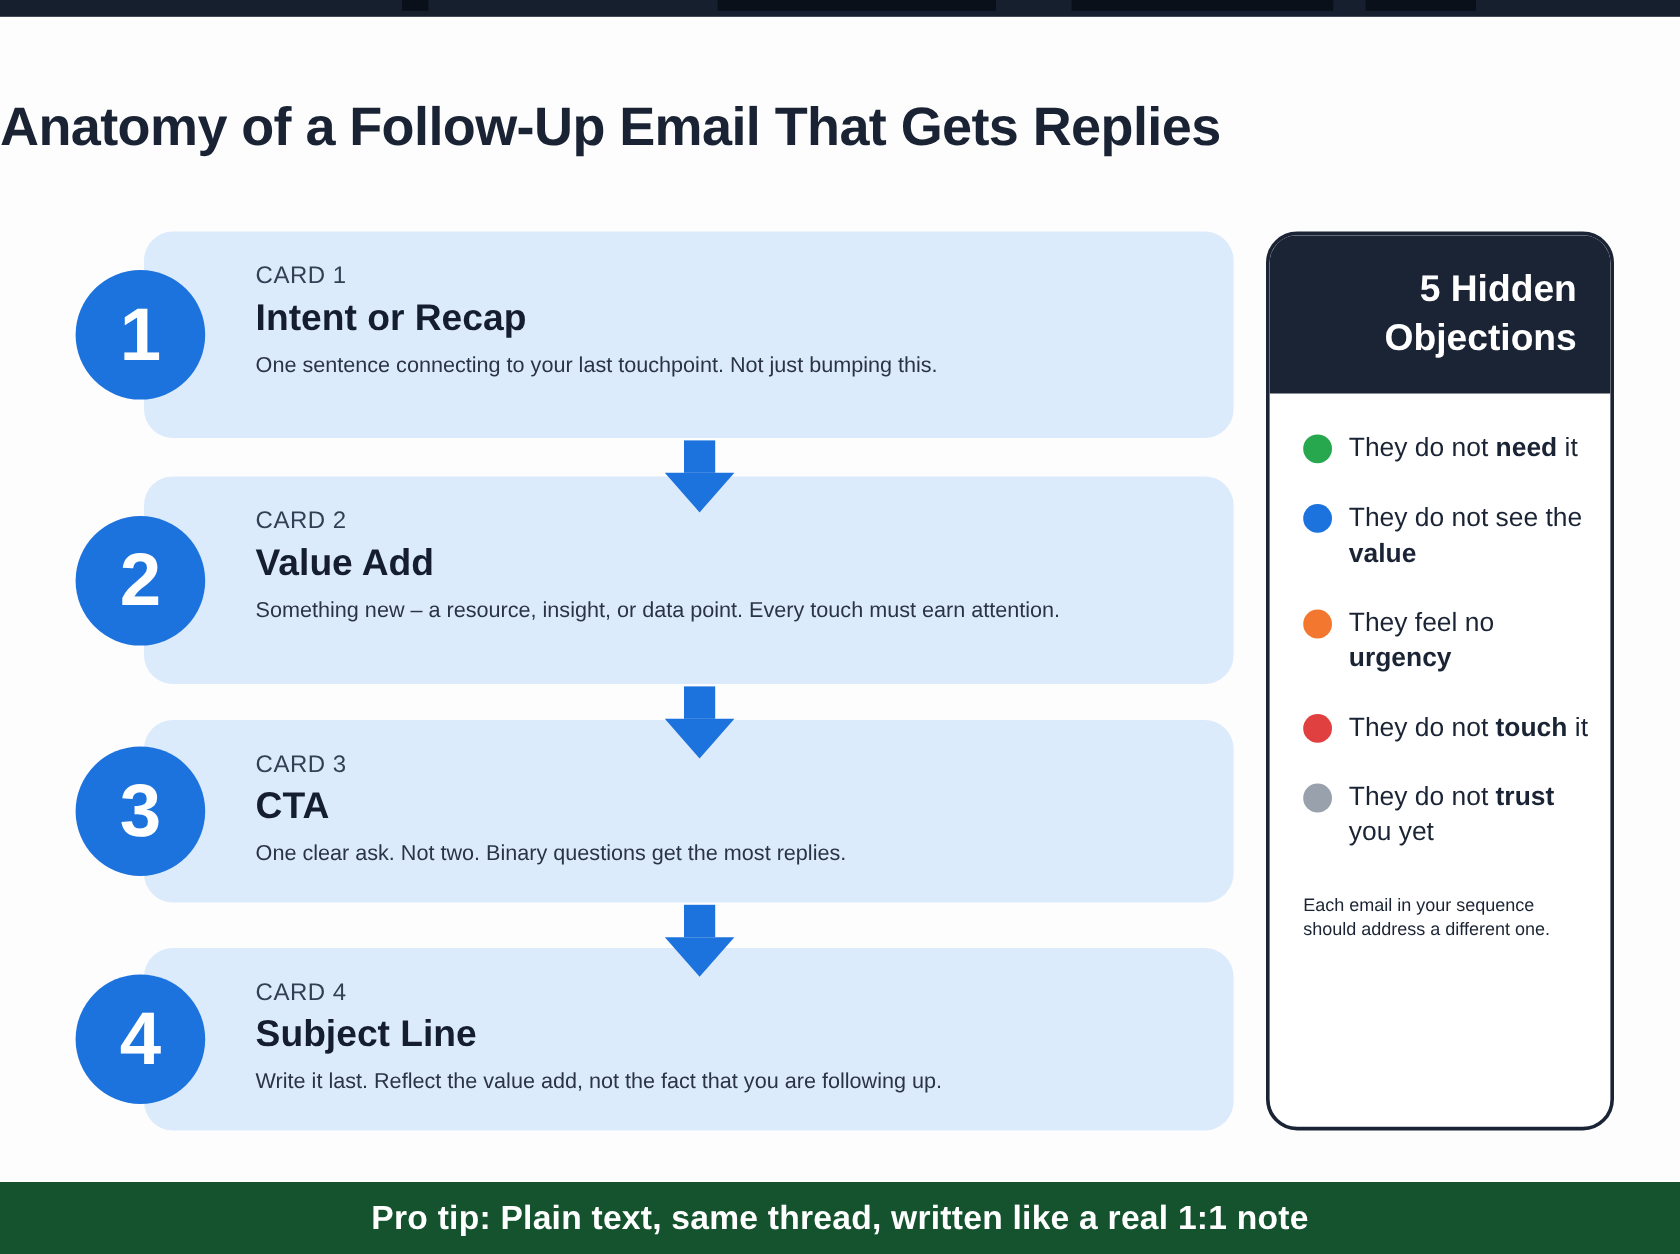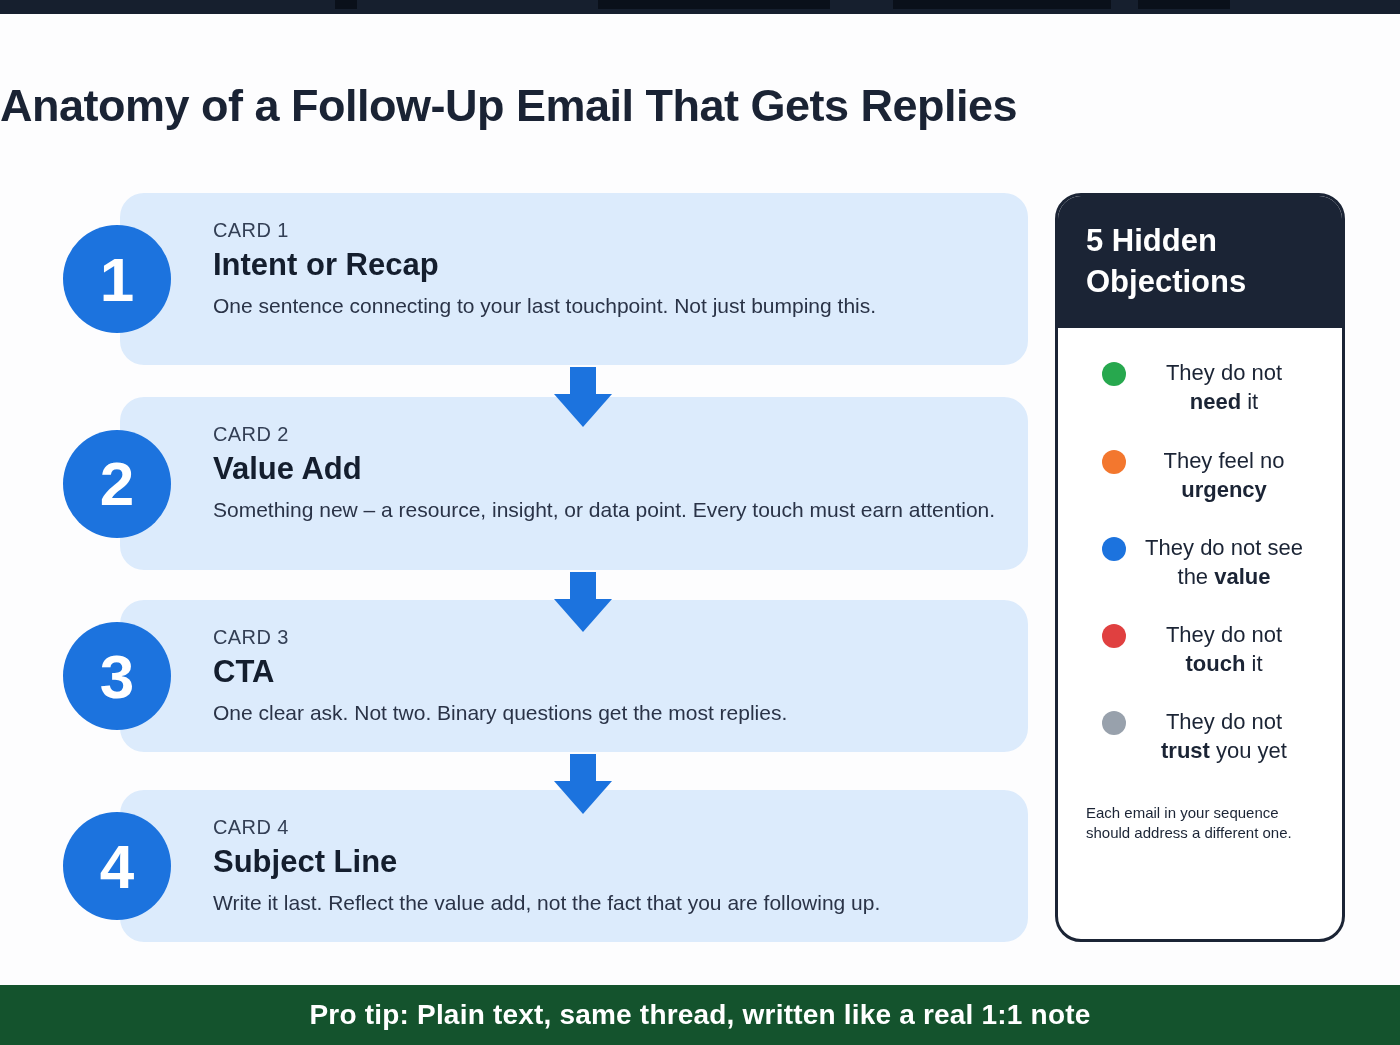--- a/index.html
+++ b/index.html
@@ -31,46 +31,46 @@
   .card-3{top:600px;height:152px;}
   .card-4{top:790px;height:152px;}
   .num{
     position:absolute;left:-57px;top:50%;transform:translateY(-50%);
     width:108px;height:108px;border-radius:50%;background:#1c73de;
     color:#ffffff;display:flex;align-items:center;justify-content:center;
     font-size:62px;font-weight:800;
   }
   .card-label{font-size:20px;color:#333f55;letter-spacing:0.4px;margin-bottom:5px;}
   .card-title{font-size:31px;font-weight:800;color:#141e2e;margin:0 0 9px;}
-  .card-body{font-size:21px;line-height:1.35;color:#2a3347;max-width:795px;}
+  .card-body{font-size:18px;line-height:1.35;color:#2a3347;max-width:795px;}
 
   
   .arrow{position:absolute;left:554px;width:58px;z-index:2;}
   .arrow-1{top:367px;}
   .arrow-2{top:572px;}
   .arrow-3{top:754px;}
   .arrow .shaft{width:26px;height:27px;background:#1c73de;margin:0 auto;}
   .arrow .head{
     width:0;height:0;margin:0 auto;
     border-left:29px solid transparent;border-right:29px solid transparent;
     border-top:33px solid #1c73de;
   }
 
   
   .sidebar{
     position:absolute;left:1055px;top:193px;width:290px;height:749px;
     background:#ffffff;border:3px solid #1b2435;border-radius:26px;
     box-sizing:border-box;overflow:hidden;
   }
   .sidebar-header{
-    background:#1b2435;color:#ffffff;text-align:left;
+    background:#1b2435;color:#ffffff;text-align:right;
     font-size:31px;font-weight:800;line-height:1.33;
     padding:24px 28px 26px;border-radius:20px 20px 0 0;
   }
-  .objections{list-style:none;margin:30px 16px 0;padding:0 18px 0 28px;text-align:center;}
+  .objections{list-style:none;margin:30px 0 0;padding:0 18px 0 28px;}
   .objections li{display:flex;gap:14px;align-items:flex-start;margin-bottom:29px;}
   .dot{width:24px;height:24px;border-radius:50%;flex:0 0 24px;margin-top:4px;background:#ccc;}
   .obj-text{font-size:22px;line-height:1.32;color:#1b2435;}
   .obj-text b{font-weight:800;}
   .sidebar-note{margin:38px 26px 0 28px;font-size:15px;line-height:1.33;color:#1b2435;}
 
   
   .bottom-bar{
     position:absolute;left:0;top:985px;width:1400px;height:60px;background:#14532d;
     display:flex;align-items:center;justify-content:center;
@@ -143,26 +143,26 @@
   </section>
 
   <aside class="sidebar">
     <div class="sidebar-header">5 Hidden Objections</div>
     <ul class="objections">
       <li>
         <span class="dot" style="background-color: rgb(39, 168, 78);"></span>
         <span class="obj-text"><span>They do not </span><b>need</b><span> it</span></span>
       </li>
       <li>
+        <span class="dot" style="background-color: rgb(28, 115, 222);"></span>
+        <span class="obj-text"><span>They do not see the </span><b>value</b><span></span></span>
+      </li>
+      <li>
         <span class="dot" style="background-color: rgb(243, 119, 46);"></span>
         <span class="obj-text"><span>They feel no </span><b>urgency</b><span></span></span>
-      </li>
-      <li>
-        <span class="dot" style="background-color: rgb(28, 115, 222);"></span>
-        <span class="obj-text"><span>They do not see the </span><b>value</b><span></span></span>
       </li>
       <li>
         <span class="dot" style="background-color: rgb(224, 64, 64);"></span>
         <span class="obj-text"><span>They do not </span><b>touch</b><span> it</span></span>
       </li>
       <li>
         <span class="dot" style="background-color: rgb(152, 161, 172);"></span>
         <span class="obj-text"><span>They do not </span><b>trust</b><span> you yet</span></span>
       </li>
     </ul>

